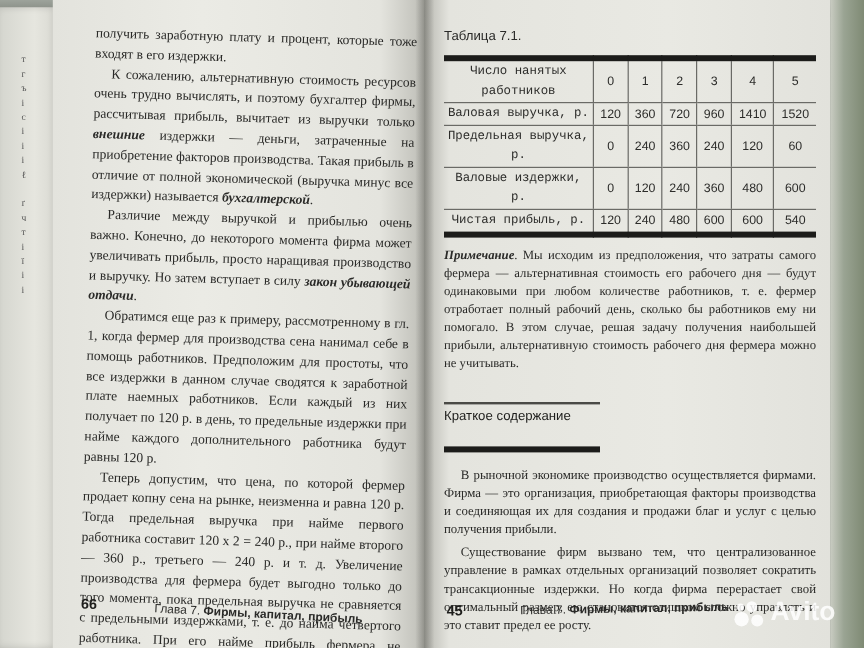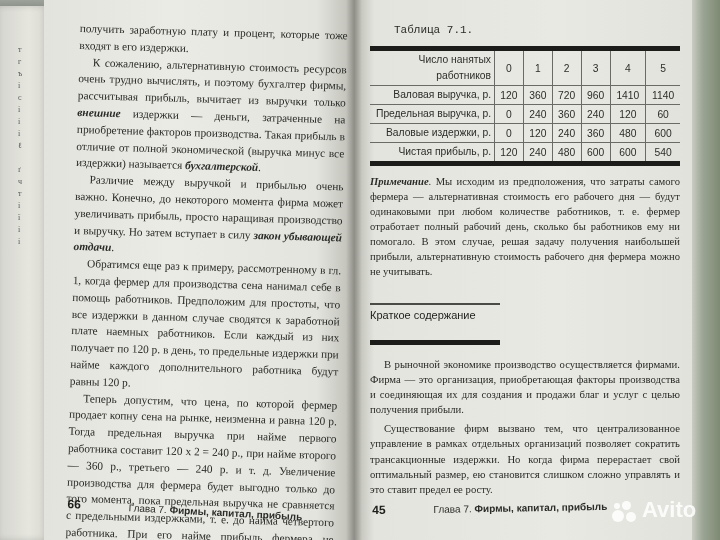--- a/index.html
+++ b/index.html
@@ -28,25 +28,25 @@
   .gutter { position:absolute; left:346px; top:0; width:16px; height:540px;
     background:linear-gradient(90deg,rgba(0,0,0,0) ,rgba(60,60,55,0.35) 50%, rgba(0,0,0,0)); }
 
   .body-text { color:#2a2a28; font-size:11.3px; line-height:16.8px; text-align:justify; }
   .lp { position:absolute; left:80px; top:20px; width:268px; transform:rotate(1.6deg); transform-origin:left top; }
   .lp p { margin:0; text-indent:14px; }
   .lp p.noindent { text-indent:0; }
   .italic-bold { font-style:italic; font-weight:bold; }
 
   .rp { position:absolute; left:370px; top:24px; width:310px; }
-  .table-caption { font-family:Liberation Mono, monospace; font-size:11px; color:#2a2a28; margin-bottom:10px;margin-left:24px; }
+  .table-caption { font-family:Liberation Sans, sans-serif; font-size:11px; color:#2a2a28; margin-bottom:10px; }
   table.data { border-collapse:collapse; width:310px; font-family:"Liberation Sans", sans-serif; font-size:10.3px; color:#2c2c2a;
     border-top:5px solid #1c1c1a; border-bottom:5px solid #1c1c1a; }
   table.data td { border-bottom:1px solid #6a6a66; border-left:1px solid #6a6a66; padding:1px 3px; text-align:center; height:16px; }
-  table.data td.rowlabel { text-align:right; border-left:none; width:118px; line-height:16px; }
+  table.data td.rowlabel { text-align:center; border-left:none; width:118px; line-height:16px;font-family:Liberation Mono, monospace; }
   table.data tr.tall td { height:34px; vertical-align:bottom; }
   .note { margin-top:8px; font-size:10.6px; line-height:15px; color:#2a2a28; text-align:justify; }
   .note .label { font-style:italic; font-weight:bold; }
   .summary-head { margin-top:24px; width:130px; }
   .summary-head .topline { height:2px; background:#4a4a46; }
   .summary-head .title { font-family:"Liberation Sans", sans-serif; font-size:11px; color:#1e1e1c; padding:4px 0 19px; }
   .summary-head .bottombar { height:5px; background:#1c1c1a; }
   .rp-text { margin-top:12px; font-size:10.7px; line-height:15.1px; color:#2a2a28; text-align:justify; }
   .rp-text p { margin:0 0 4px 0; text-indent:14px; }
 
@@ -118,21 +118,21 @@
           <td>4</td>
           <td>5</td>
         </tr>
         <tr>
           <td class="rowlabel">Валовая выручка, р.</td>
           <td>120</td>
           <td>360</td>
           <td>720</td>
           <td>960</td>
           <td>1410</td>
-          <td>1140</td>
+          <td>1520</td>
         </tr>
         <tr>
           <td class="rowlabel">Предельная выручка, р.</td>
           <td>0</td>
           <td>240</td>
           <td>360</td>
           <td>240</td>
           <td>120</td>
           <td>60</td>
         </tr>

